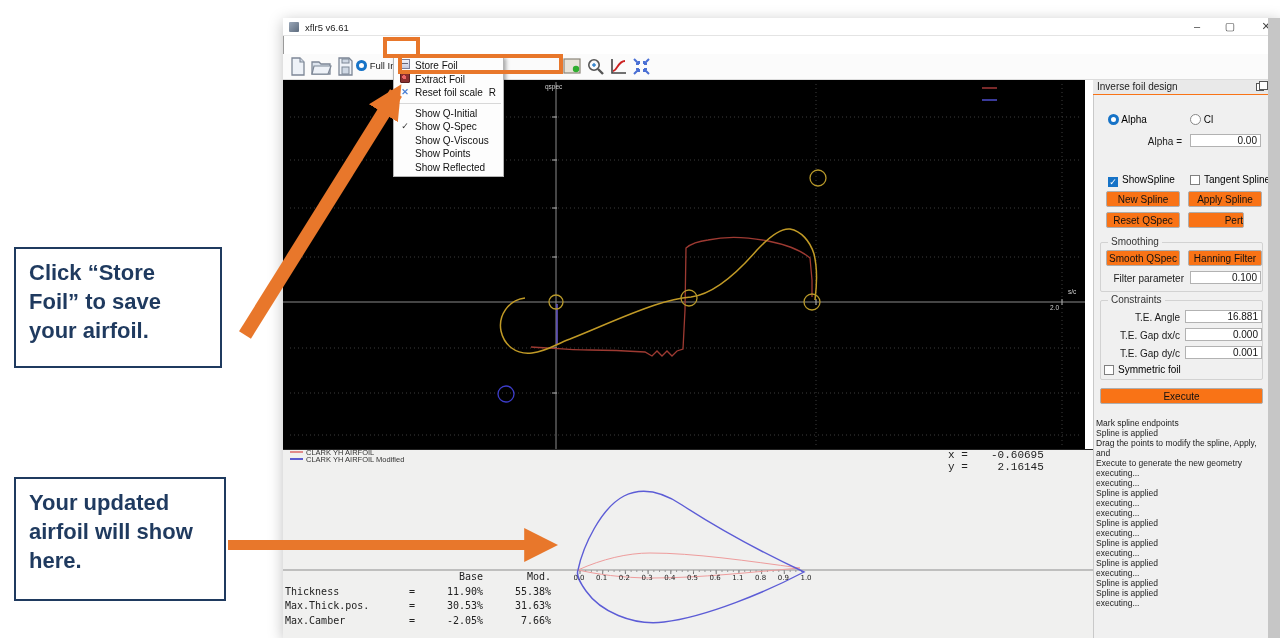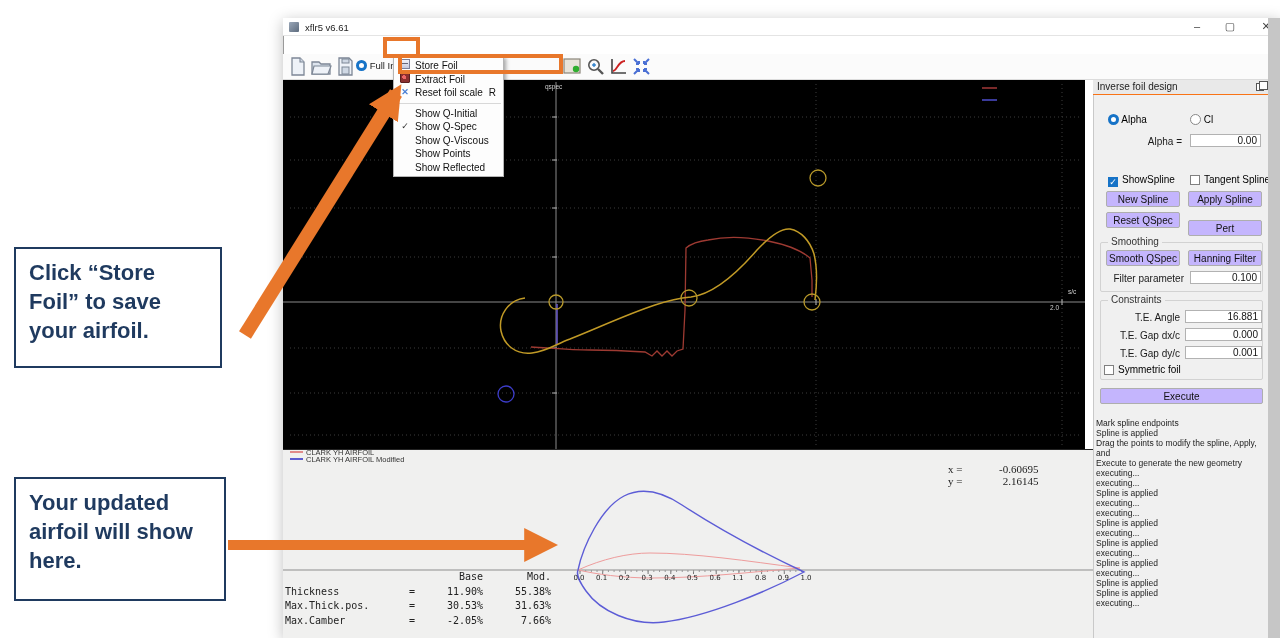--- a/index.html
+++ b/index.html
@@ -39,33 +39,33 @@
   
   .orange-rect { position:absolute; border:4px solid #E8772B; z-index:30; }
   .note-box { position:absolute; background:#fff; border:2.5px solid #1F3A5F; color:#1F3A5F; font-weight:bold; font-size:22px; line-height:1.32; padding:9px 13px; z-index:40; }
   
   #rpanel { position:absolute; left:1093px; top:80px; width:175px; height:558px; background:#f0f0f0; border-left:1px solid #c9c9c9; font-size:10px; color:#1a1a1a; }
   #rpanel-header { position:absolute; left:1093px; top:80px; width:175px; height:15px; background:#e9e9e9; border-bottom:1px solid #f97316; font-size:10px; color:#222; padding:1px 4px; z-index:2; }
   .float-ic { position:absolute; right:4px; top:3px; width:8px; height:8px; border:1px solid #555; background:#fff; }
   .float-ic::after { content:""; position:absolute; left:2px; top:-3px; width:7px; height:7px; border:1px solid #555; background:#fff; }
   .grp { position:absolute; border:1px solid #d2d2d2; border-radius:2px; }
   .grp-label { position:absolute; top:-7px; left:7px; background:#f0f0f0; padding:0 3px; font-size:10px; color:#333; }
-  .pbtn { position:absolute; background:#c4b5fd; border:1px solid #aeaeae; border-radius:2px; font-size:10px; text-align:center; line-height:15px; color:#111; }
+  .pbtn { position:absolute; background:#f97316; border:1px solid #aeaeae; border-radius:2px; font-size:10px; text-align:center; line-height:15px; color:#111; }
   .pinput { position:absolute; background:#fff; border:1px solid #b2b2b2; font-size:10px; text-align:right; padding:0 3px; line-height:12px; color:#111; }
   .plabel { position:absolute; font-size:10px; text-align:right; color:#1a1a1a; }
   .chk { display:inline-block; width:10px; height:10px; border:1px solid #808080; background:#fff; vertical-align:-2px; margin-right:4px; text-align:center; line-height:9px; font-size:9px; color:#fff; }
   .chk.on { background:#1673c7; border-color:#1673c7; }
   .rlabel { font-size:10px; }
   #log { position:absolute; left:1096px; top:418px; width:170px; height:218px; overflow:hidden; font-size:8.5px; line-height:10px; color:#222; }
   #right-edge { position:absolute; left:1268px; top:18px; width:12px; height:620px; background:#c6c6c6; }
   
   #bottom-panel { position:absolute; left:283px; top:449px; width:810px; height:189px; background:#f0f0ef; border-top:1px solid #222; }
   .legend-row { position:absolute; font-size:7.5px; color:#333; white-space:nowrap; }
   .legend-dash { display:inline-block; width:13px; height:2px; vertical-align:2px; margin-right:3px; }
-  #coords { position:absolute; left:948px; top:463px; font-family:Liberation Serif, serif; font-size:11px; color:#222; }
+  #coords { position:absolute; left:948px; top:449px; font-family:Liberation Mono, monospace; font-size:11px; color:#222; }
   #coords .cv { display:inline-block; width:76px; text-align:right; }
   .tick-label { position:absolute; font-size:7px; color:#222; width:16px; text-align:center; font-family:"DejaVu Sans", sans-serif; }
   #stats { position:absolute; left:285px; top:570px; font-family:"DejaVu Sans Mono", monospace; font-size:10px; color:#222; border-collapse:collapse; }
   #stats td, #stats th { padding:0; line-height:14.5px; font-weight:normal; }
   .st-name { width:118px; text-align:left; }
   .st-eq { width:18px; text-align:center; }
   .st-base { width:62px; text-align:right; }
   .st-mod { width:68px; text-align:right; }
   svg { display:block; }
 </style>
@@ -243,21 +243,21 @@
   <span class="abs rlabel" style="left:1108px;top:114px;"><span class="radio on"></span> <span>Alpha</span></span>
   <span class="abs rlabel" style="left:1190px;top:114px;"><span class="radio"></span> <span>Cl</span></span>
   <span class="plabel" style="left:1110px;top:136px;width:72px;">Alpha =</span>
   <span class="pinput" style="left:1190px;top:134px;width:71px;height:13px;">0.00</span>
 
   <span class="abs rlabel" style="left:1108px;top:174px;"><span class="chk on">✓</span><span>ShowSpline</span></span>
   <span class="abs rlabel" style="left:1190px;top:174px;"><span class="chk"></span><span>Tangent Spline</span></span>
   <span class="pbtn" style="left:1106px;top:191px;width:74px;height:16px;">New Spline</span>
   <span class="pbtn" style="left:1188px;top:191px;width:74px;height:16px;">Apply Spline</span>
   <span class="pbtn" style="left:1106px;top:212px;width:74px;height:16px;">Reset QSpec</span>
-  <span class="pbtn" style="left:1188px;top:220px;width:74px;height:16px;">Pert</span>
+  <span class="pbtn" style="left:1188px;top:212px;width:56px;height:16px;text-align:right;">Pert</span>
 
   <div class="grp" style="left:1100px;top:242px;width:163px;height:50px;">
     <span class="grp-label">Smoothing</span>
   </div>
   <span class="pbtn" style="left:1106px;top:250px;width:74px;height:16px;">Smooth QSpec</span>
   <span class="pbtn" style="left:1188px;top:250px;width:74px;height:16px;">Hanning Filter</span>
   <span class="plabel" style="left:1106px;top:273px;width:78px;">Filter parameter</span>
   <span class="pinput" style="left:1190px;top:271px;width:71px;height:13px;">0.100</span>
 
   <div class="grp" style="left:1100px;top:300px;width:163px;height:80px;">

